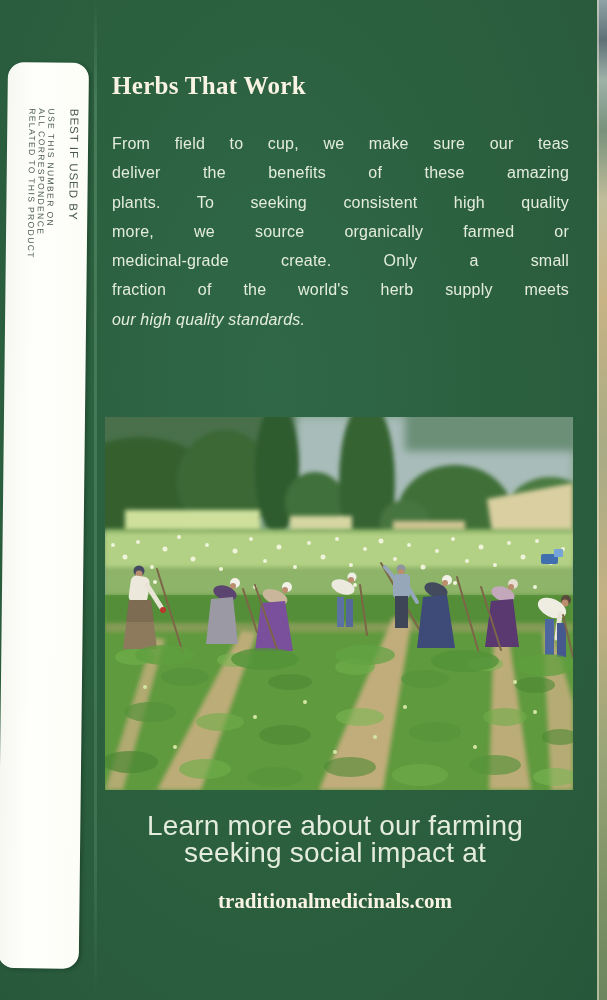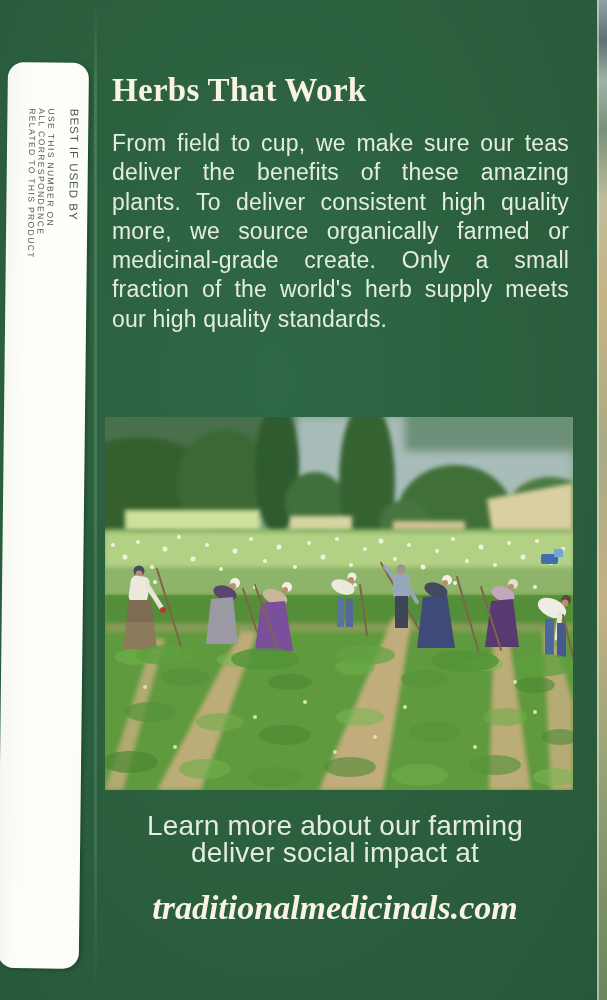--- a/index.html
+++ b/index.html
@@ -35,45 +35,45 @@
   .best-if {
     font-size:11.5px; letter-spacing:1px; font-weight:400;
     margin-block-end:13px; white-space:nowrap;
   }
   .flap-note div {
     font-size:8.5px; line-height:9.5px; letter-spacing:1.4px; white-space:nowrap;
   }
   .title {
     position:absolute; left:112px; top:72px;
     font-family:"Liberation Serif", serif; font-weight:700;
-    font-size:33px; letter-spacing:0.3px;
+    font-size:25px; letter-spacing:0.3px;
     color:var(--title_cream, #f8f3e2);
   }
   .body-text {
     position:absolute; left:112px; top:129px; width:457px;
     color:var(--body_text, #e4ecdd);
-    font-size:23px; line-height:29.3px; letter-spacing:0.2px;
+    font-size:16px; line-height:29.3px; letter-spacing:0.2px;
   }
   .body-text .jl { text-align:justify; text-align-last:justify; }
-  .body-text .last { text-align:right; text-align-last:left; }
+  .body-text .last { text-align:right; text-align-last:left;font-style:italic; }
   .photo {
     position:absolute; left:105px; top:417px; width:468px; height:373px;
     overflow:hidden;
   }
   .photo svg { display:block; width:468px; height:373px; }
   .footer {
     position:absolute; left:100px; top:812px; width:470px;
     text-align:center; color:var(--body_text, #e4ecdd);
     font-size:28px; line-height:27.4px; letter-spacing:0.2px;
   }
   .website {
     position:absolute; left:90px; top:889px; width:490px;
     text-align:center;
     font-family:"Liberation Serif", serif; font-weight:700;
-    font-size:34px; color:var(--title_cream, #f8f3e2);font-style:italic;
+    font-size:21px; color:var(--title_cream, #f8f3e2);
   }
 </style>
 </head>
 <body>
 
 <div class="stage">
 
   <div class="fold-line"></div>
 
   <div class="flap">
@@ -85,21 +85,21 @@
         <div>RELATED TO THIS PRODUCT</div>
       </div>
     </div>
   </div>
 
   <div class="title">Herbs That Work</div>
 
   <div class="body-text">
     <div class="jl">From field to cup, we make sure our teas</div>
     <div class="jl">deliver the benefits of these amazing</div>
-    <div class="jl">plants. To deliver consistent high quality</div>
+    <div class="jl">plants. To seeking consistent high quality</div>
     <div class="jl">more, we source organically farmed or</div>
     <div class="jl">medicinal-grade create. Only a small</div>
     <div class="jl">fraction of the world's herb supply meets</div>
     <div class="last">our high quality standards.</div>
   </div>
 
   <div class="photo" title="Farm workers hand-weeding rows of organically farmed herbs in a green field, with flowering hedgerow, tall trees and wooded hills behind">
     <svg viewBox="0 0 468 373" xmlns="http://www.w3.org/2000/svg">
       <defs>
         <filter id="b2" x="-20%" y="-20%" width="140%" height="140%">
@@ -301,18 +301,18 @@
         <ellipse cx="160" cy="242" rx="34" ry="11" fill="#54923a" opacity="0.8"></ellipse>
         <ellipse cx="260" cy="238" rx="30" ry="10" fill="#63a344" opacity="0.75"></ellipse>
         <ellipse cx="360" cy="244" rx="34" ry="11" fill="#54923a" opacity="0.8"></ellipse>
         <ellipse cx="440" cy="248" rx="30" ry="11" fill="#5f9f3e" opacity="0.75"></ellipse>
       </g>
     </svg>
   </div>
 
   <div class="footer">
     <div>Learn more about our farming</div>
-    <div>deliver social impact at</div>
+    <div>seeking social impact at</div>
   </div>
   <div class="website">traditionalmedicinals.com</div>
 
   <div class="box-edge"></div>
 </div>
 
 </body></html>

